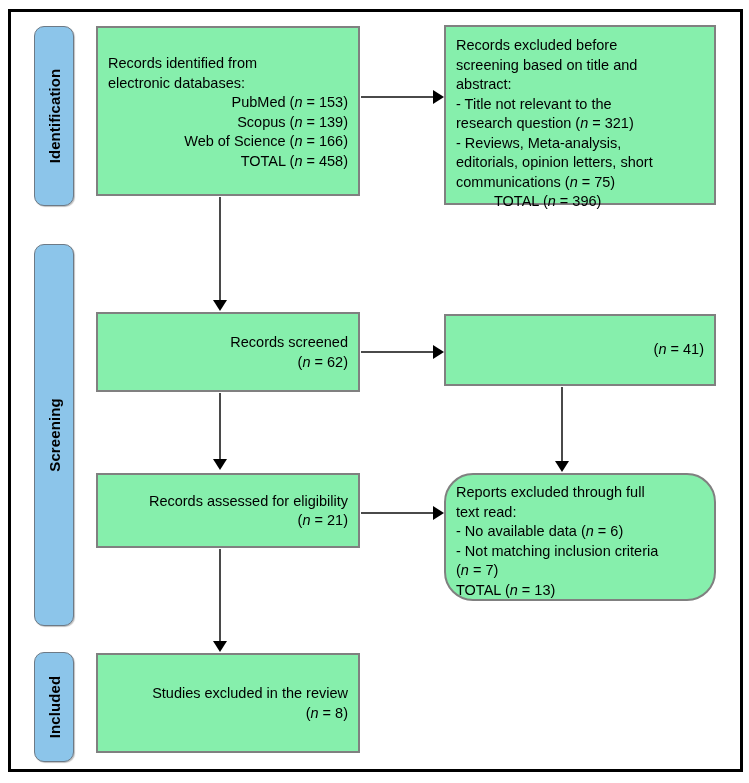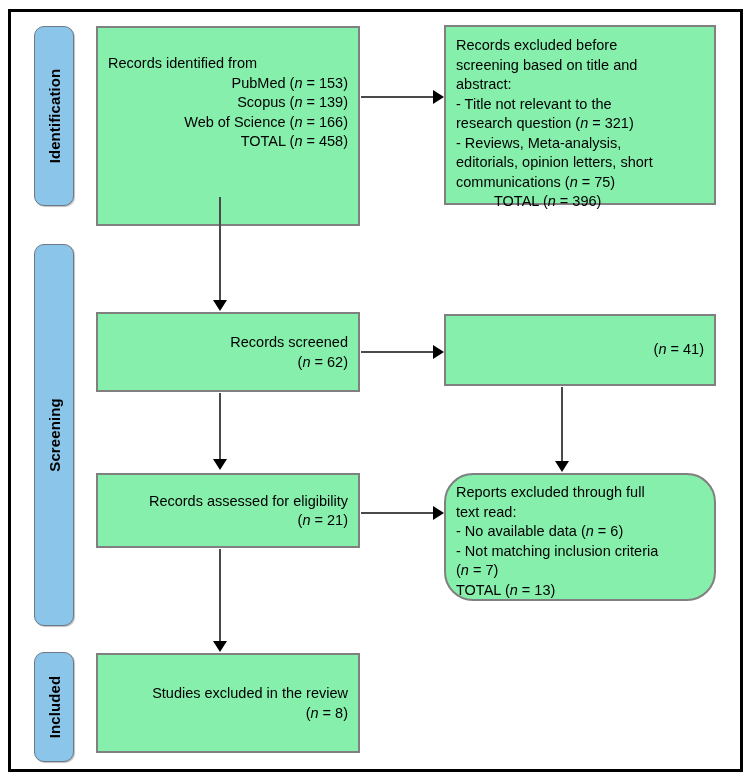--- a/index.html
+++ b/index.html
@@ -116,23 +116,24 @@
   </div>
 
   <div class="stage" style="left:34px; top:244px; width:40px; height:382px;">
     <span class="stage-label">Screening</span>
   </div>
 
   <div class="stage" style="left:34px; top:652px; width:40px; height:110px;">
     <span class="stage-label">Included</span>
   </div>
 
-  <div class="box left" style="left:96px; top:26px; width:264px; height:200px;">
+  <div class="box left" style="left:96px; top:26px; width:264px; height:170px;">
     <div class="inner" style="top:26px;">
       <span class="line">Records identified from</span>
+      <span class="line">electronic databases:</span>
       <span class="indent1">PubMed (<i>n</i> = 153)</span>
       <span class="indent1">Scopus (<i>n</i> = 139)</span>
       <span class="indent1">Web of Science (<i>n</i> = 166)</span>
       <span class="indent1">TOTAL (<i>n</i> = 458)</span>
     </div>
   </div>
 
   <div class="box left" style="left:444px; top:25px; width:272px; height:180px;">
     <div class="inner" style="top:9px;">
       <span class="line">Records excluded before</span>

